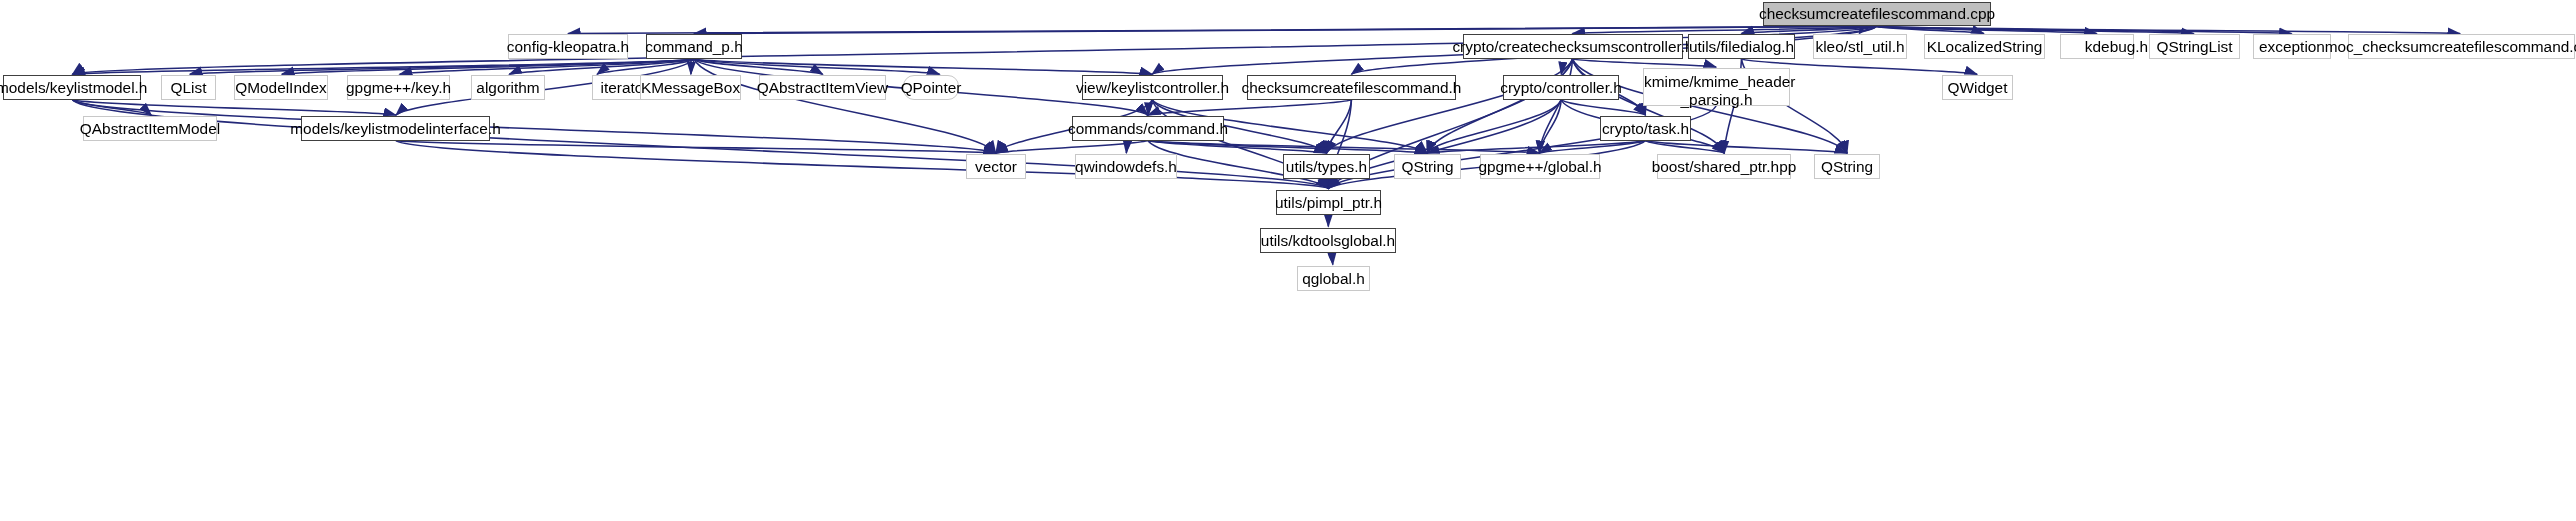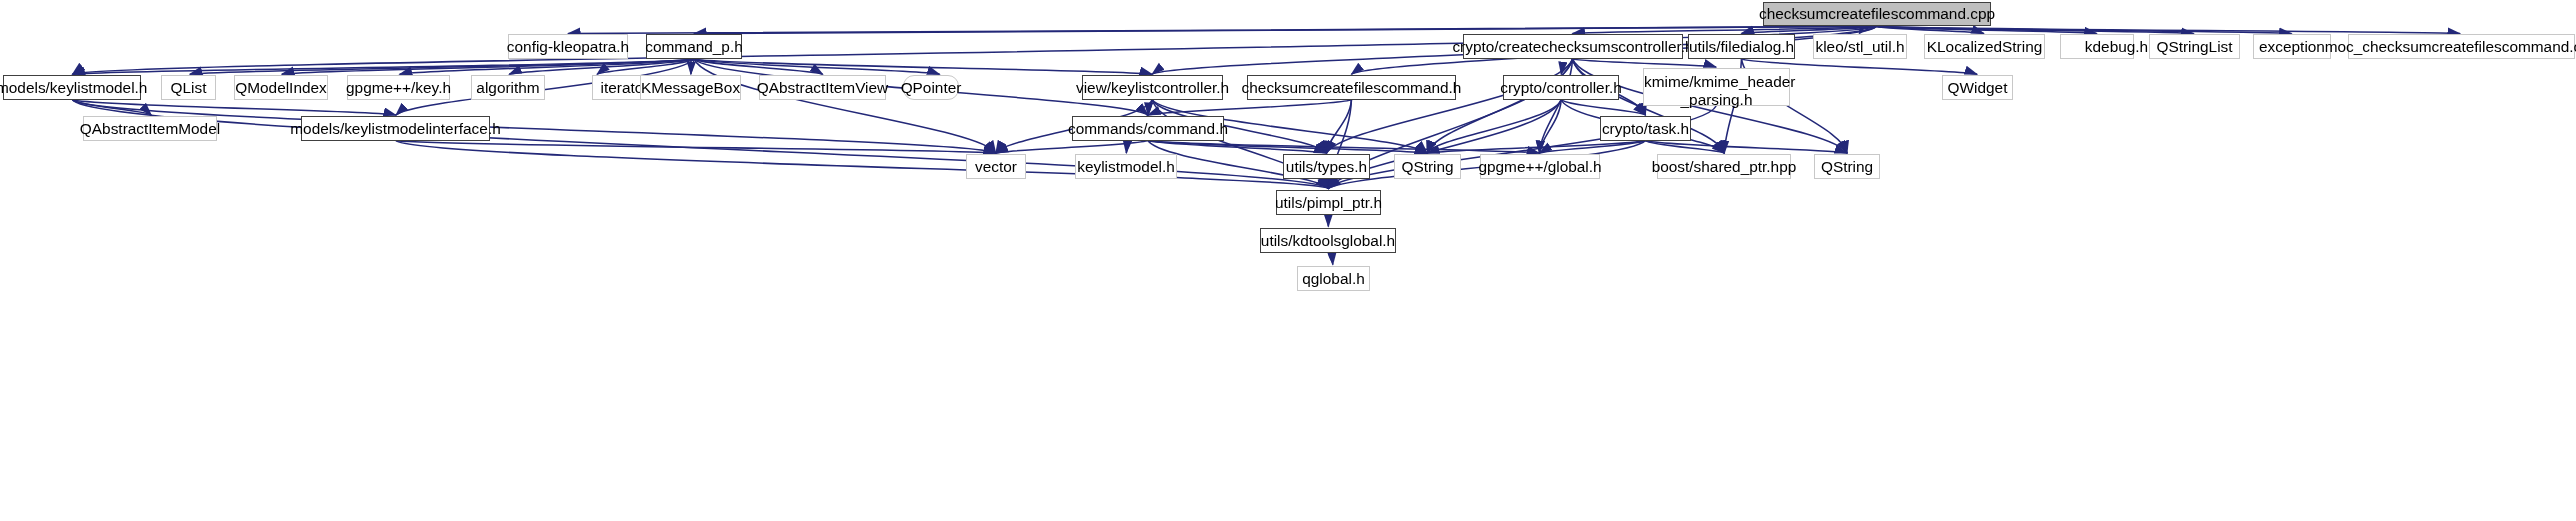--- a/index.html
+++ b/index.html
@@ -161,21 +161,21 @@
       <div class="node hdr" style="left: 1082px; top: 75px; width: 141px;">view/keylistcontroller.h</div>
       <div class="node hdr" style="left: 1247px; top: 75px; width: 209px;">checksumcreatefilescommand.h</div>
       <div class="node hdr" style="left: 1503px; top: 75px; width: 116px;">crypto/controller.h</div>
       <div class="node two-line" style="left: 1643px; top: 68px; width: 147px; display: block; text-align: center; padding-top: 4px;"><span>kmime/kmime_header</span><br><span>_parsing.h</span></div>
       <div class="node " style="left: 1942px; top: 75px; width: 71px;">QWidget</div>
       <div class="node " style="left: 83px; top: 116px; width: 134px; text-align: center;">QAbstractItemModel</div>
       <div class="node hdr" style="left: 301px; top: 116px; width: 189px;">models/keylistmodelinterface.h</div>
       <div class="node hdr" style="left: 1072px; top: 116px; width: 152px;">commands/command.h</div>
       <div class="node hdr" style="left: 1600px; top: 116px; width: 91px;">crypto/task.h</div>
       <div class="node " style="left: 966px; top: 154px; width: 60px;">vector</div>
-      <div class="node " style="left: 1075px; top: 154px; width: 102px;">keylistmodel.h</div>
+      <div class="node " style="left: 1075px; top: 154px; width: 102px;">qwindowdefs.h</div>
       <div class="node hdr" style="left: 1283px; top: 154px; width: 87px;">utils/types.h</div>
       <div class="node " style="left: 1394px; top: 154px; width: 67px;">QString</div>
       <div class="node " style="left: 1480px; top: 154px; width: 120px;">gpgme++/global.h</div>
       <div class="node " style="left: 1657px; top: 154px; width: 134px;">boost/shared_ptr.hpp</div>
       <div class="node " style="left: 1814px; top: 154px; width: 66px;">QString</div>
       <div class="node hdr" style="left: 1276px; top: 190px; width: 105px;">utils/pimpl_ptr.h</div>
       <div class="node hdr" style="left: 1260px; top: 228px; width: 136px;">utils/kdtoolsglobal.h</div>
       <div class="node " style="left: 1297px; top: 266px; width: 73px;">qglobal.h</div>
     </div>
 </div>

